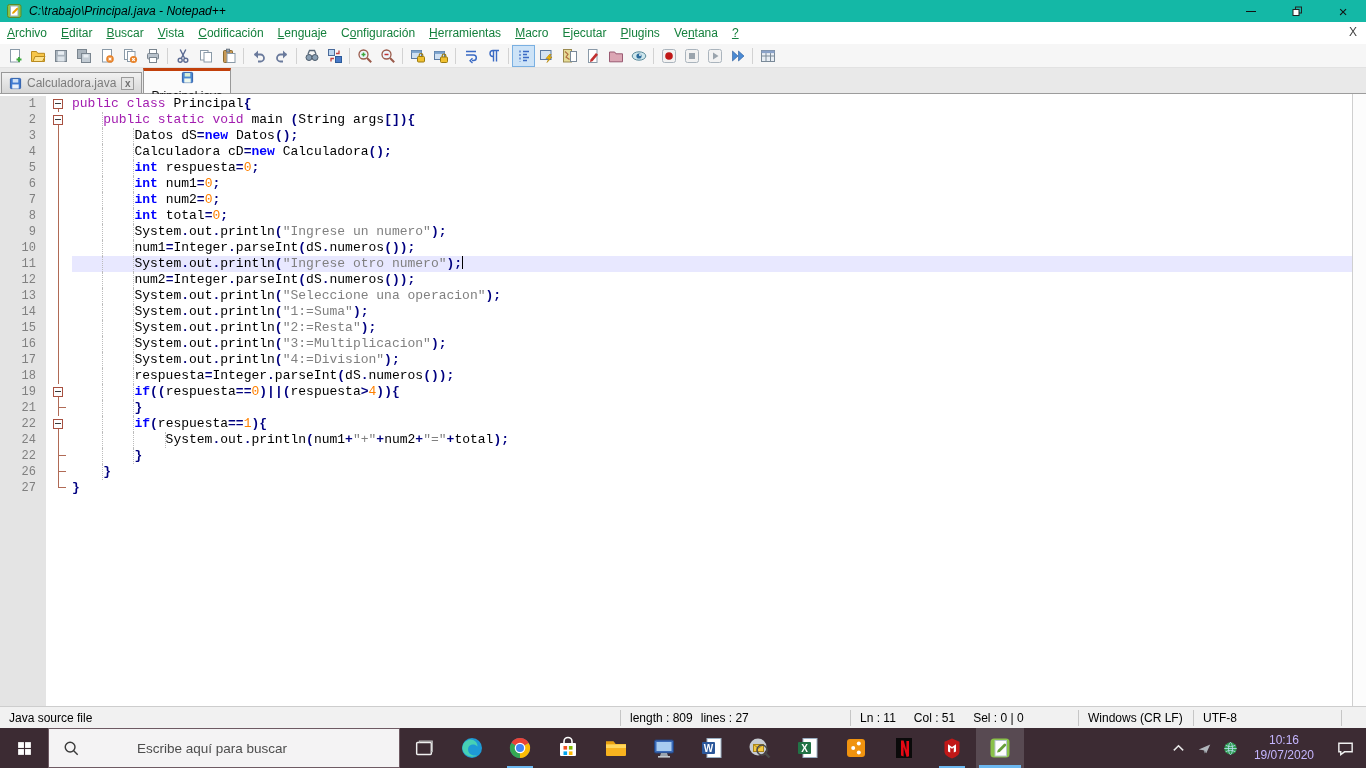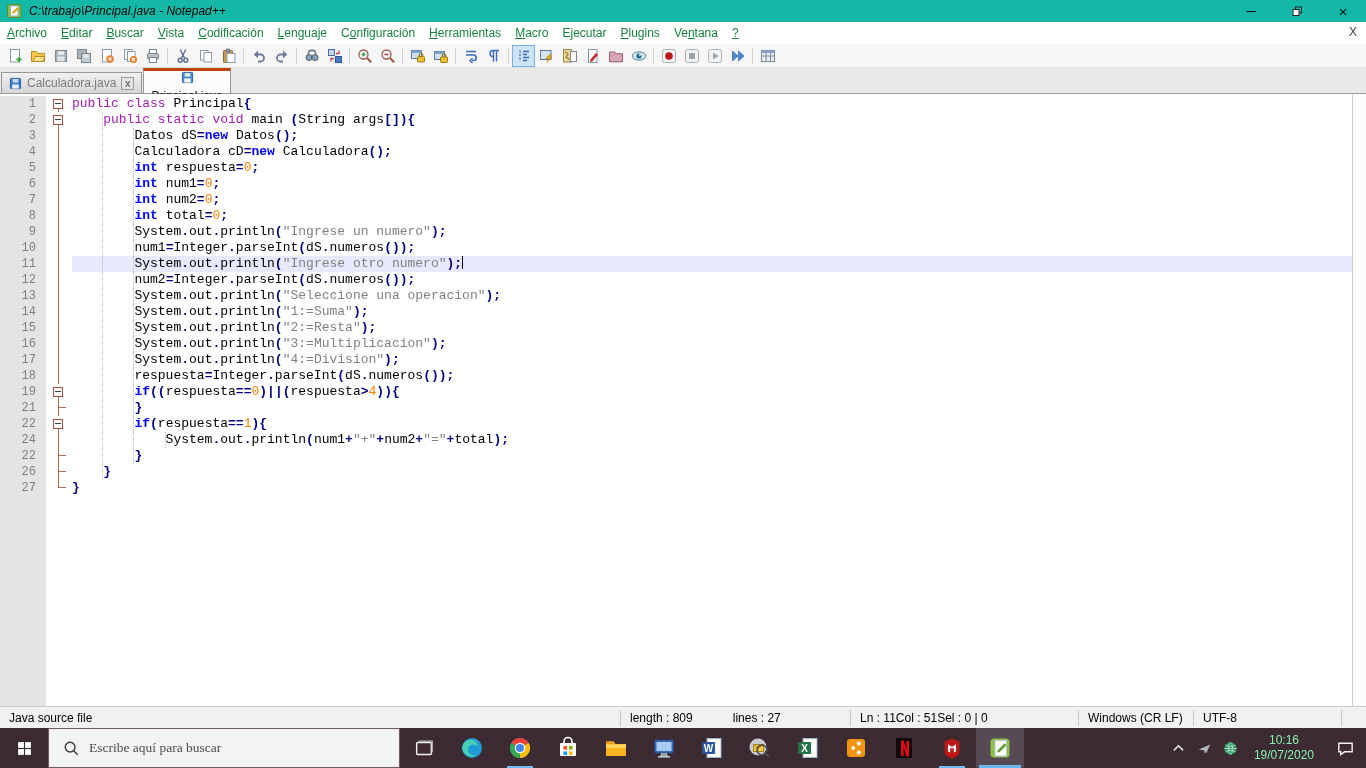--- a/index.html
+++ b/index.html
@@ -71,44 +71,44 @@
             border:1px solid #a85040; background:#fdfdfd; }
   .fm-box::after { content:""; position:absolute; left:1px; right:1px; top:3px; height:1px; background:#3a3a3a; }
   .scrollstrip { position:absolute; top:0; right:0; bottom:0; width:14px; background:#fcfcfc; border-left:1px solid #cfcfcf; }
 
   
   .statusbar { height:22px; flex:0 0 auto; background:#f1f1f1; border-top:1px solid #cdcdcd;
                display:flex; align-items:center; font-size:12px; color:#000; }
   .st { padding:0 9px; height:16px; line-height:16px; border-left:1px solid #c6c6c6; white-space:nowrap; overflow:hidden; }
   .st:first-child { border-left:none; }
   .st-doc { flex:0 0 620px; }
-  .st-size { flex:0 0 230px; display:flex; gap:40px;text-align:center; }
-  .st-pos { flex:0 0 228px; display:flex; }
+  .st-size { flex:0 0 230px; display:flex; gap:8px;text-align:center; }
+  .st-pos { flex:0 0 228px; display:flex; gap:18px; }
   .st-eol { flex:0 0 115px; }
   .st-enc { flex:0 0 108px; }
   .st-ins { flex:1 1 auto; padding-left:28px;margin-left:40px; }
 
   
   .taskbar { height:40px; flex:0 0 auto; background:#3c2b33; display:flex; align-items:stretch; }
   .tk-btn { width:48px; display:flex; align-items:center; justify-content:center; position:relative; flex:0 0 auto; }
   .tk-btn svg { width:24px; height:24px; }
   .tk-btn.start svg { width:17px; height:17px; }
   .tk-btn.taskview svg { width:22px; height:22px; }
   .tk-search { width:352px; flex:0 0 auto; margin:0; background:#f4f3f4; display:flex; align-items:center; border:1px solid #6e5a63; }
   .tk-search svg { width:16px; height:16px; margin:0 10px 0 14px; flex:0 0 auto; }
   .tk-search input { border:none; outline:none; background:transparent; font-size:13.5px; color:#8b5cf6;
-                     font-family:Liberation Serif, serif; width:100%; }
+                     font-family:Liberation Sans, sans-serif; width:100%;margin-left:48px; }
   .tk-search input::placeholder { color:#4d4d4d; opacity:1; }
   .underline-run { position:absolute; bottom:0; left:11px; width:26px; height:2px; background:#6cb8f0; }
   .tk-btn.active-app { background:#584a52; }
   .tk-btn.active-app .underline-run { left:3px; width:42px; height:3px; }
   .tk-spacer { flex:1 1 auto; }
   .tray-btn { width:26px; display:flex; align-items:center; justify-content:center; flex:0 0 auto; }
   .tray-btn svg { width:15px; height:15px; }
-  .tk-clock { flex:0 0 auto; color:#86efac; font-size:12px; text-align:center; display:flex; flex-direction:column;
+  .tk-clock { flex:0 0 auto; color:#c4b5fd; font-size:12px; text-align:center; display:flex; flex-direction:column;
               justify-content:center; line-height:15px; padding:0 10px; }
   .tk-action { width:42px; display:flex; align-items:center; justify-content:center; flex:0 0 auto; }
   .tk-action svg { width:19px; height:19px; }
 </style>
 </head>
 <body>
 
 <div class="screen">
 
   <div class="titlebar">

